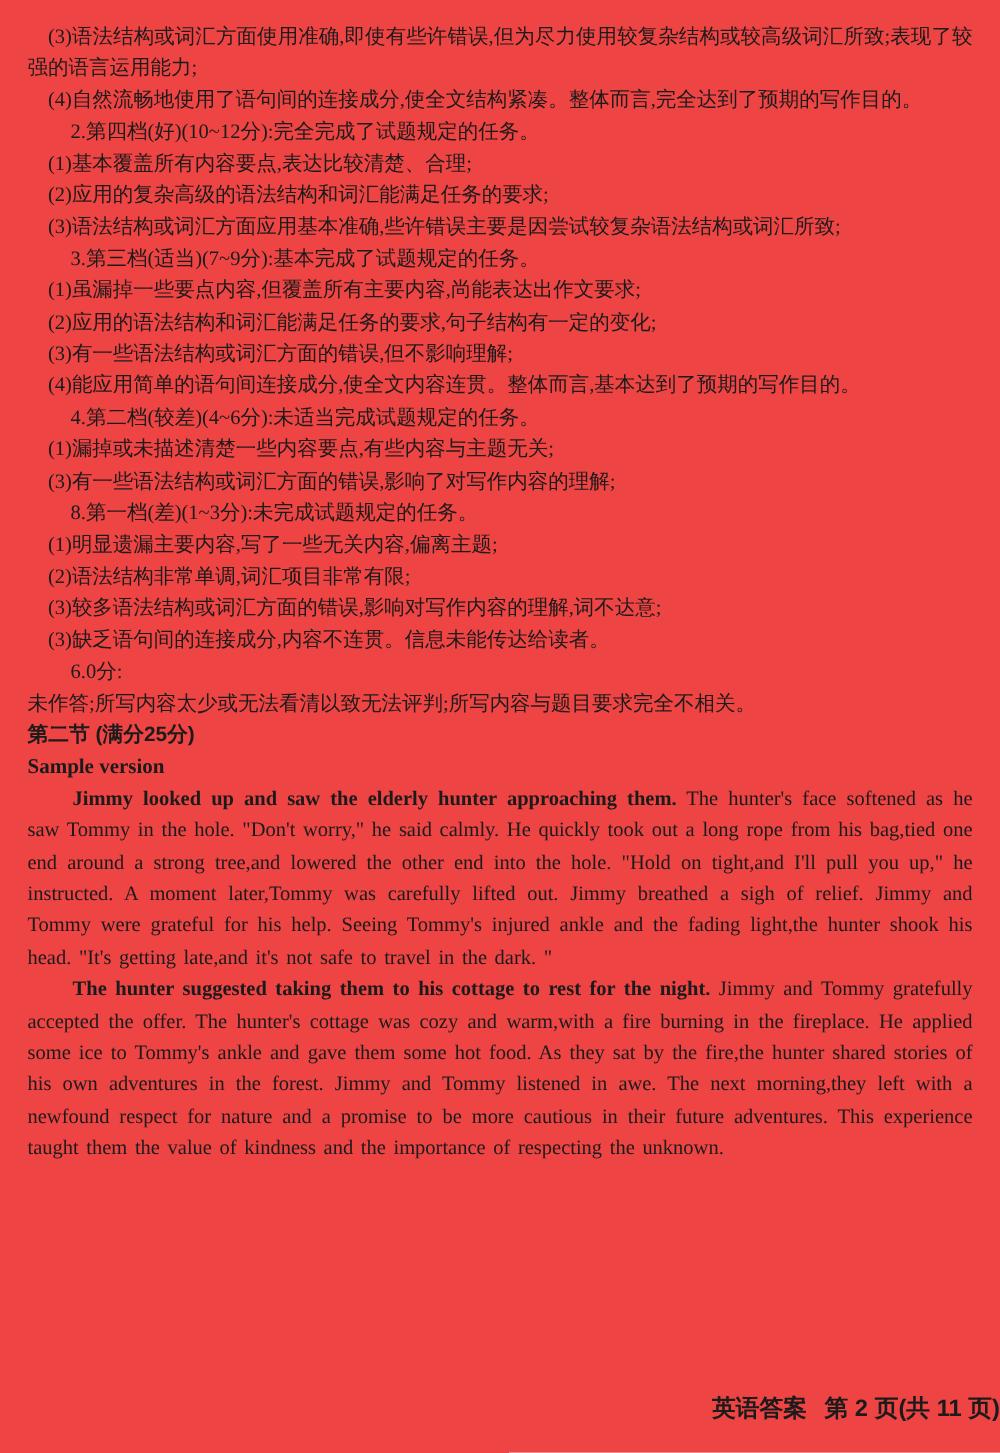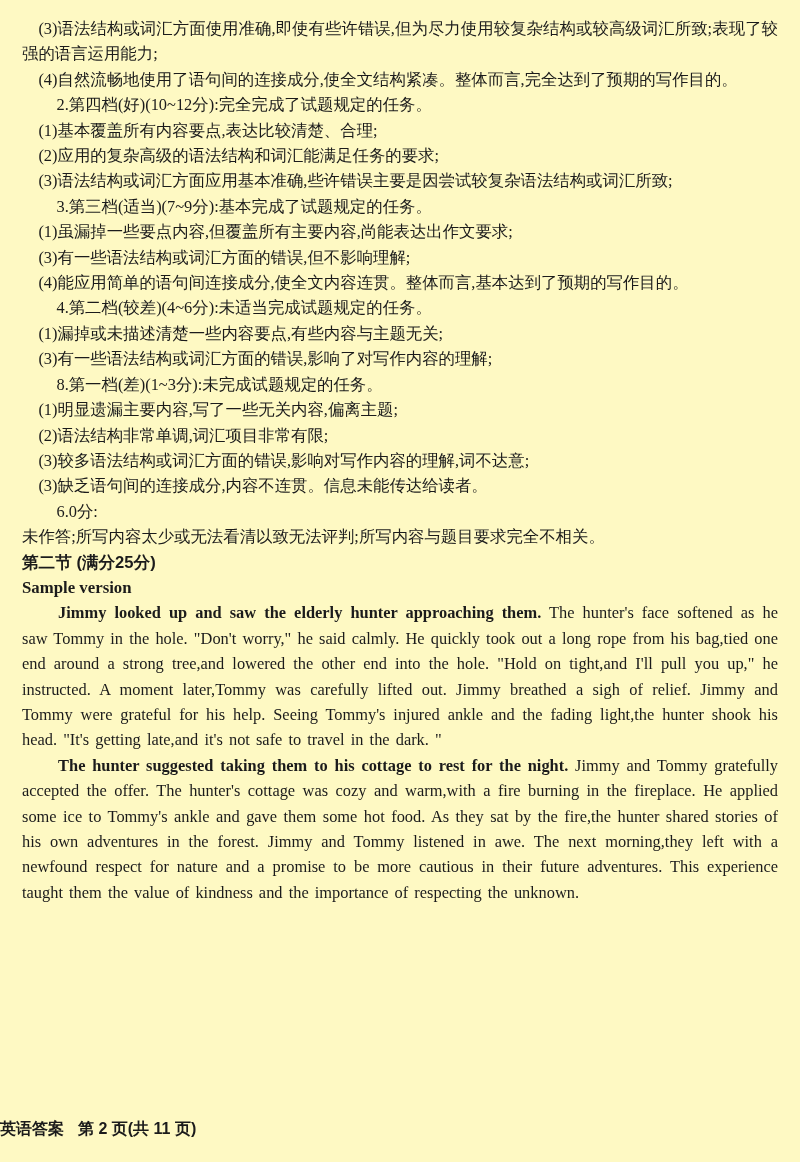--- a/index.html
+++ b/index.html
@@ -5,21 +5,21 @@
   * { box-sizing: border-box; }
   html, body { margin: 0; padding: 0; }
   body {
     width: 800px; height: 1162px;
     background: #ffffff;
     font-family: "Liberation Serif", "DejaVu Serif", serif;
   }
   .page {
     position: relative;
     width: 800px; height: 1162px;
-    background: #fef9c3;
+    background: #ef4444;
     overflow: hidden;
     color: #1b1b1b;
   }
   .content {
     padding: 16px 22px 0 22px;
     font-size: 16.4px;
     line-height: 25.4px;
   }
   p.para {
     margin: 0;
@@ -44,41 +44,42 @@
   }
   .en-para {
     text-indent: 2.2em;
     word-spacing: 2px;
   }
   .run-bi { font-weight: 700; }
   .footer {
     position: absolute;
     left: 0; right: 0;
     bottom: 22px;
-    text-align: left;
+    text-align: right;
     font-weight: 700;
-    font-size: 16px;
+    font-size: 19px;
     color: #1b1b1b;
     font-family: "Liberation Sans", "DejaVu Sans", sans-serif;
   }
   .footer .footer-gap { display: inline-block; width: 14px; }
 </style>
 </head>
 <body>
 
 <div class="page">
   <main class="content" id="doc-body">
       <p class="para cn-item"><span>(3)语法结构或词汇方面使用准确,即使有些许错误,但为尽力使用较复杂结构或较高级词汇所致;表现了较强的语言运用能力;</span></p>
       <p class="para cn-item"><span>(4)自然流畅地使用了语句间的连接成分,使全文结构紧凑。整体而言,完全达到了预期的写作目的。</span></p>
       <p class="para cn-head"><span>2.第四档(好)(10~12分):完全完成了试题规定的任务。</span></p>
       <p class="para cn-item"><span>(1)基本覆盖所有内容要点,表达比较清楚、合理;</span></p>
       <p class="para cn-item"><span>(2)应用的复杂高级的语法结构和词汇能满足任务的要求;</span></p>
       <p class="para cn-item"><span>(3)语法结构或词汇方面应用基本准确,些许错误主要是因尝试较复杂语法结构或词汇所致;</span></p>
       <p class="para cn-head"><span>3.第三档(适当)(7~9分):基本完成了试题规定的任务。</span></p>
       <p class="para cn-item"><span>(1)虽漏掉一些要点内容,但覆盖所有主要内容,尚能表达出作文要求;</span></p>
+      <p class="para cn-item"><span>(2)应用的语法结构和词汇能满足任务的要求,句子结构有一定的变化;</span></p>
       <p class="para cn-item"><span>(3)有一些语法结构或词汇方面的错误,但不影响理解;</span></p>
       <p class="para cn-item"><span>(4)能应用简单的语句间连接成分,使全文内容连贯。整体而言,基本达到了预期的写作目的。</span></p>
       <p class="para cn-head"><span>4.第二档(较差)(4~6分):未适当完成试题规定的任务。</span></p>
       <p class="para cn-item"><span>(1)漏掉或未描述清楚一些内容要点,有些内容与主题无关;</span></p>
       <p class="para cn-item"><span>(3)有一些语法结构或词汇方面的错误,影响了对写作内容的理解;</span></p>
       <p class="para cn-head"><span>8.第一档(差)(1~3分):未完成试题规定的任务。</span></p>
       <p class="para cn-item"><span>(1)明显遗漏主要内容,写了一些无关内容,偏离主题;</span></p>
       <p class="para cn-item"><span>(2)语法结构非常单调,词汇项目非常有限;</span></p>
       <p class="para cn-item"><span>(3)较多语法结构或词汇方面的错误,影响对写作内容的理解,词不达意;</span></p>
       <p class="para cn-item"><span>(3)缺乏语句间的连接成分,内容不连贯。信息未能传达给读者。</span></p>

